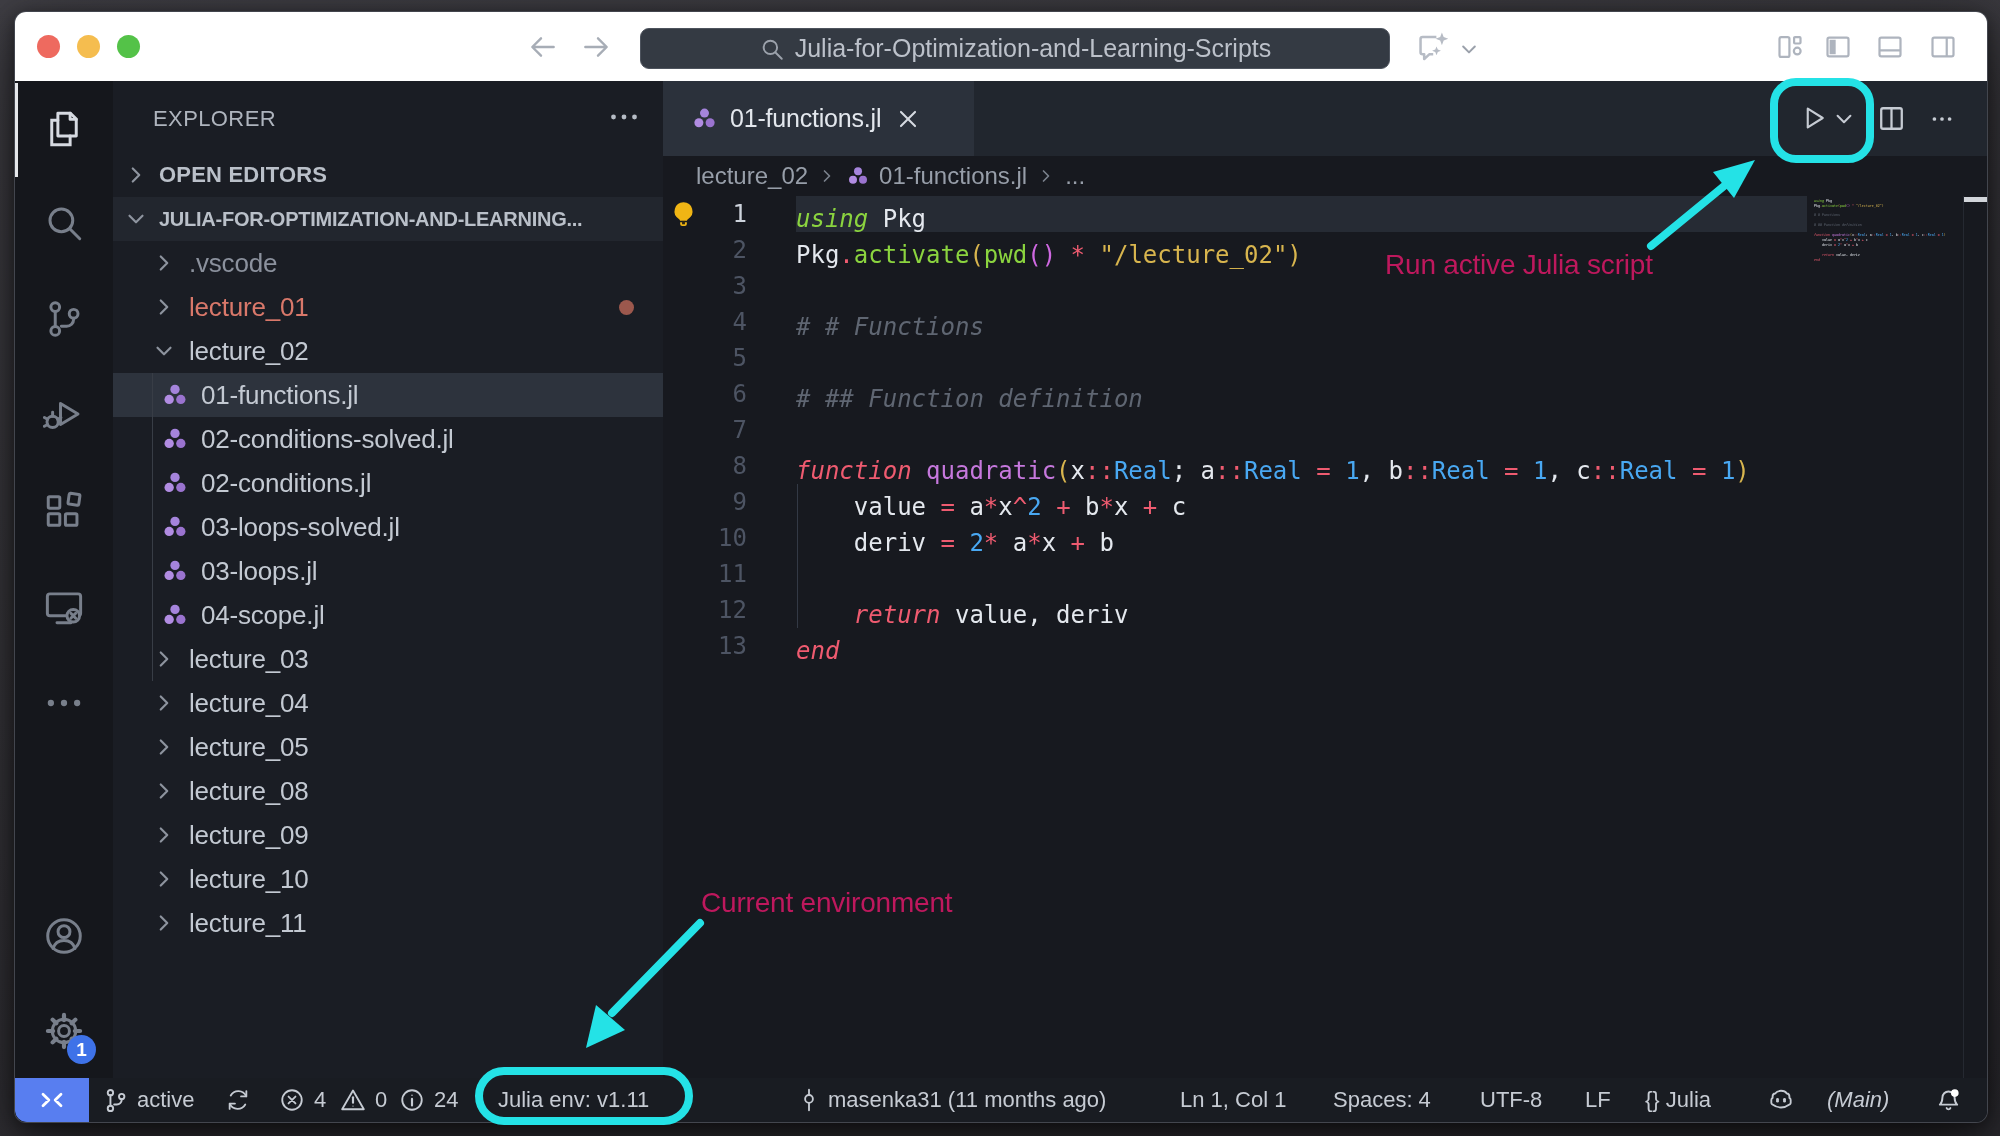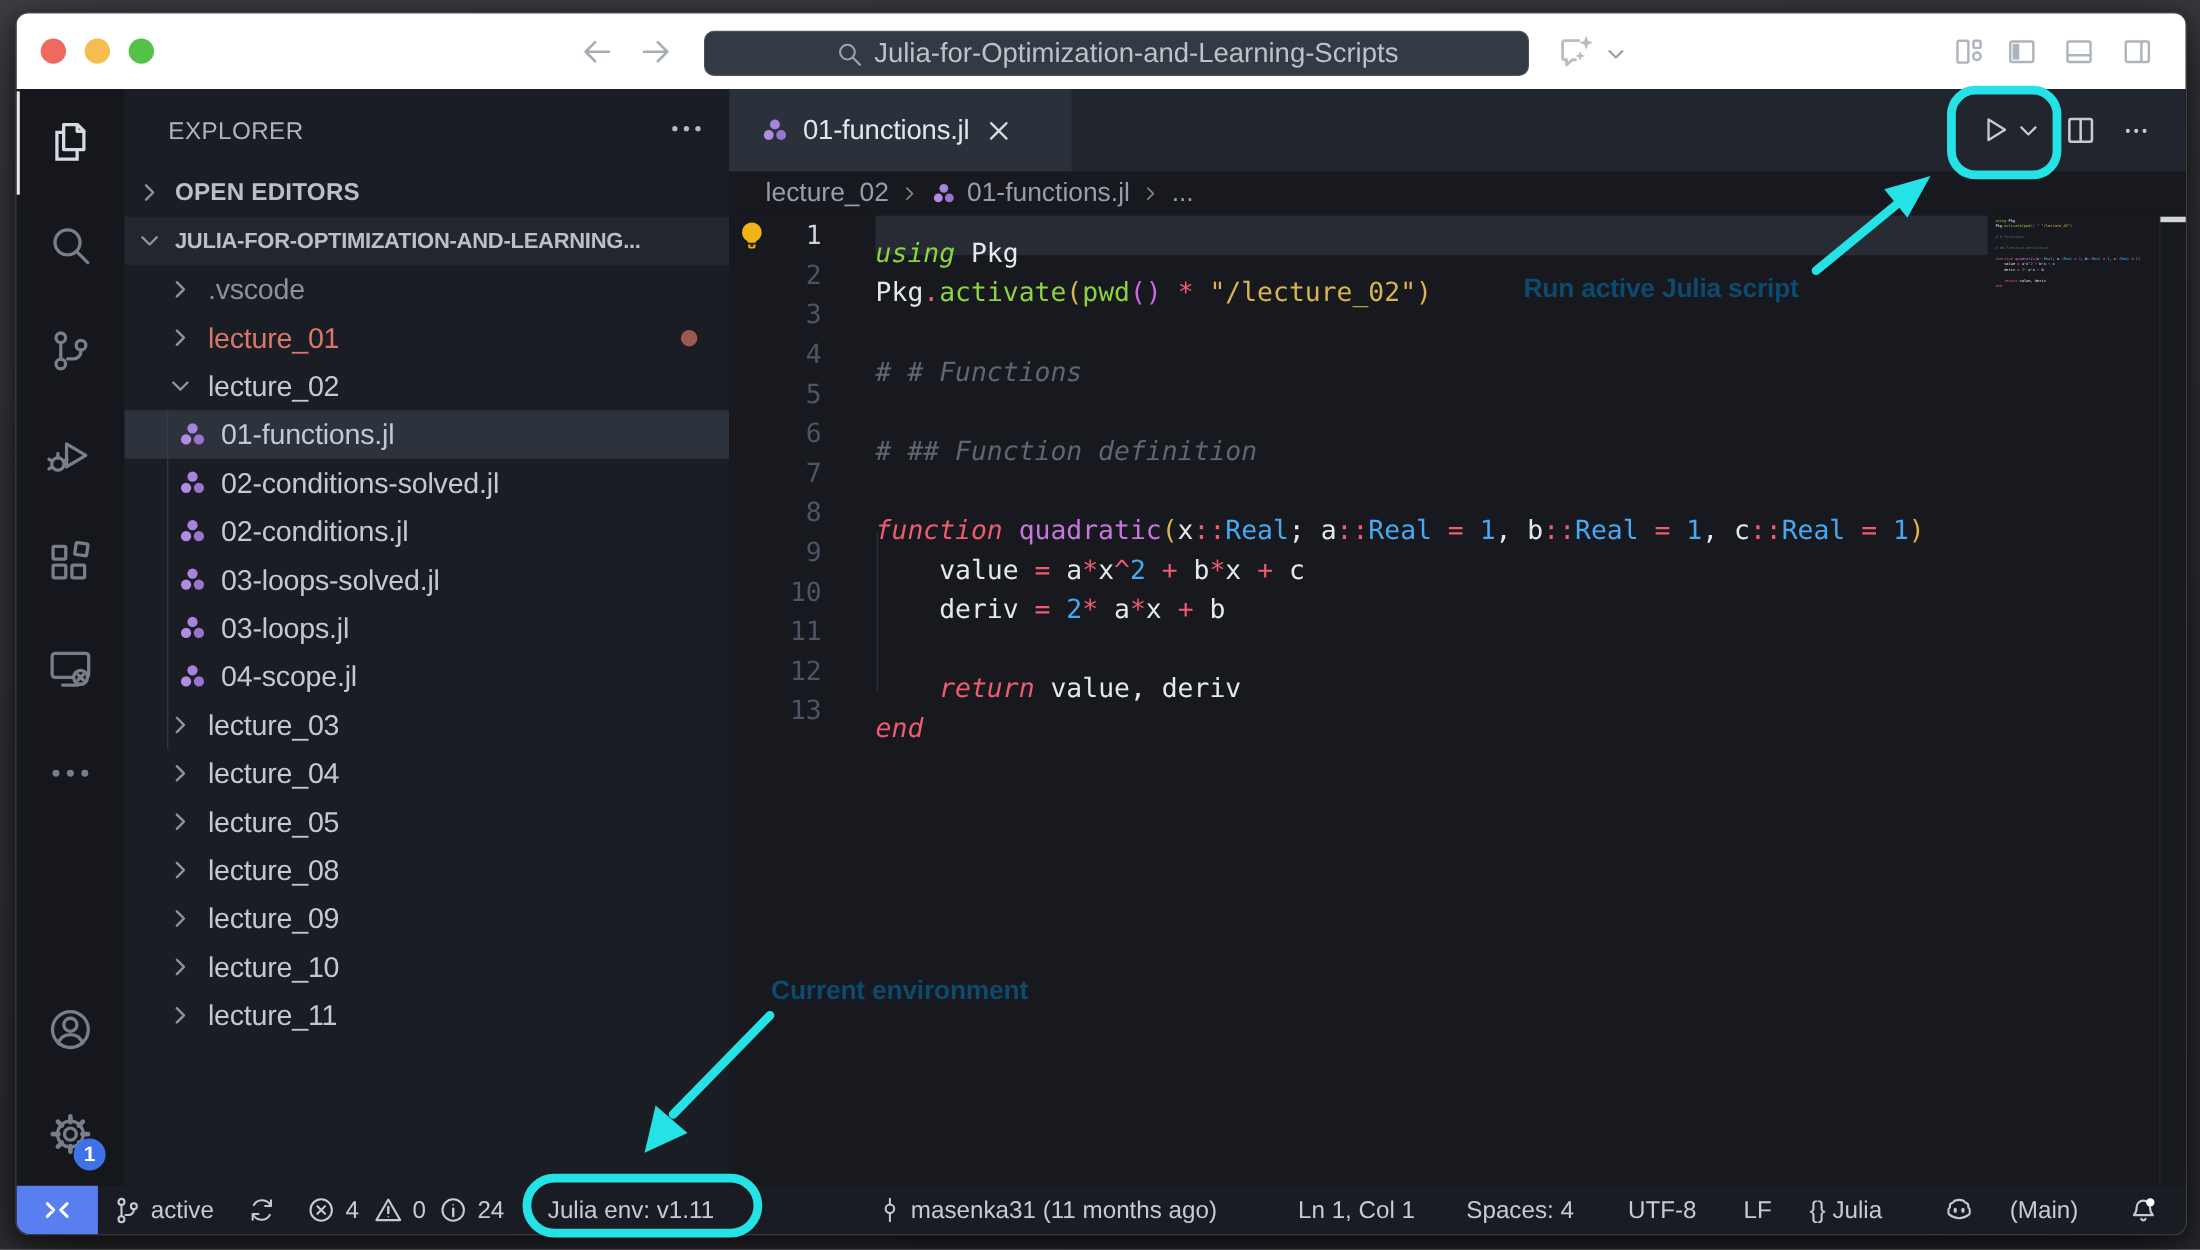--- a/index.html
+++ b/index.html
@@ -84,21 +84,21 @@
   #split-btn { left:1214px; top:23px; width:29px; height:29px; }
   #more-btn { left:1264px; top:25px; width:30px; height:26px; }
   #breadcrumbs { position:relative; height:40px; background:#17191f; flex:0 0 auto; display:flex; align-items:center; padding-left:33px; gap:9px; font-size:24px; color:#979ea9; }
   #breadcrumbs .ficon { width:24px; height:24px; }
   .bc-sep { width:20px; height:20px; color:#7b828d; }
   #code-area { position:relative; flex:1 1 auto; background:#17191f; font-family:"DejaVu Sans Mono", monospace; font-size:24px; }
   #cur-line { position:absolute; left:133px; top:0; width:1011px; height:36px; background:#262b34; }
   #bulb { position:absolute; left:5px; top:3px; width:31px; height:31px; }
   #gutter { position:absolute; left:0; top:0; width:84px; text-align:right; color:#4d5463; line-height:36px; }
   #gutter .ln.active { color:#cdd3dc; }
-  #code { position:absolute; left:133px; top:16px; line-height:36px; white-space:pre; color:#e4e8ee; }
+  #code { position:absolute; left:133px; top:5px; line-height:36px; white-space:pre; color:#e4e8ee; }
   #indent-guide-code { position:absolute; left:134px; top:288px; height:144px; width:1px; background:#333945; }
   .tok-import { color:#8bd43f; font-style:italic; }
   .tok-kw { color:#ef5b70; font-style:italic; }
   .tok-fn { color:#8bd43f; }
   .tok-fname { color:#c678dd; }
   .tok-op { color:#ef5b70; }
   .tok-type { color:#49a8f2; }
   .tok-num { color:#49a8f2; }
   .tok-str { color:#d8b54e; }
   .tok-br1 { color:#d8b54e; }
@@ -111,21 +111,21 @@
   
   #statusbar { position:relative; height:44px; background:#191c22; flex:0 0 auto; font-size:22px; color:#c6cbd3; }
   .sb-item { position:absolute; top:0; height:44px; display:flex; align-items:center; gap:8px; white-space:nowrap; }
   .sb-item svg { width:26px; height:26px; }
   #sb-remote { left:0; width:74px; background:#587ef0; border-radius:0 0 0 12px; justify-content:center; color:#fff; }
   #sb-remote svg { width:28px; height:28px; }
   
   .ann-box { position:absolute; border:8px solid #24e2e6; background:transparent; }
   #ann-run-box { left:1770px; top:78px; width:104px; height:85px; border-radius:26px; }
   #ann-env-box { left:475px; top:1067px; width:218px; height:58px; border-radius:29px; }
-  .ann-label { position:absolute; color:#0c4a6e; font-weight:bold; font-size:24px; letter-spacing:-0.2px; white-space:nowrap; }
+  .ann-label { position:absolute; color:#be185d; font-weight:normal; font-size:28px; letter-spacing:-0.2px; white-space:nowrap; }
   #ann-run-label { left:1385px; top:249px; }
   #ann-env-label { left:701px; top:887px; }
   #ann-arrows { position:absolute; left:0; top:0; width:2000px; height:1136px; pointer-events:none; }
 </style>
 </head>
 <body>
 
 <div id="window">
 
   <div id="titlebar">
@@ -600,21 +600,21 @@
       </div>
       <div class="sb-item" style="left: 1752px;">
         <span style="display: inline-flex; width: 28px; height: 28px;">
           <svg viewBox="0 0 24 24" fill="none" stroke="currentColor" stroke-width="1.7" stroke-linecap="round" stroke-linejoin="round" style="width: 100%; height: 100%;">
             <path d="M7 6.4c1.1-1.7 2.9-2.3 5-2.3s3.9.6 5 2.3c1 .1 2.2.8 2.2 2.5v1.3c.6.3 1.1.9 1.1 1.7v2.5c0 .5-.25.95-.65 1.25C17.4 17.3 14.7 18.4 12 18.4s-5.4-1.1-7.65-2.75c-.4-.3-.65-.75-.65-1.25v-2.5c0-.8.5-1.4 1.1-1.7V8.9c0-1.7 1.2-2.4 2.2-2.5z" stroke-width="1.6"></path>
             <rect x="7.8" y="10.2" width="2.4" height="4" rx="1.2" fill="currentColor" stroke="none"></rect>
             <rect x="13.8" y="10.2" width="2.4" height="4" rx="1.2" fill="currentColor" stroke="none"></rect>
           </svg>
         </span>
       </div>
-      <div class="sb-item" style="left: 1812px;">
+      <div class="sb-item" style="left: 1812px; font-style: italic;">
         <span>(Main)</span>
       </div>
       <div class="sb-item" style="left: 1920px;">
         <span style="display: inline-flex; width: 27px; height: 27px;">
           <svg viewBox="0 0 24 24" fill="none" stroke="currentColor" stroke-width="1.7" stroke-linecap="round" stroke-linejoin="round" style="width: 100%; height: 100%;">
             <path d="M12 4a5.4 5.4 0 0 0-5.4 5.4c0 4.2-1.6 5.6-2.3 6.3h15.4c-.7-.7-2.3-2.1-2.3-6.3A5.4 5.4 0 0 0 12 4z" stroke-linejoin="round"></path>
             <path d="M10.3 18.7a1.8 1.8 0 0 0 3.4 0"></path>
             <circle cx="17.6" cy="5.4" r="3.4" fill="#ffffff" stroke="none"></circle>
           </svg>
         </span>

